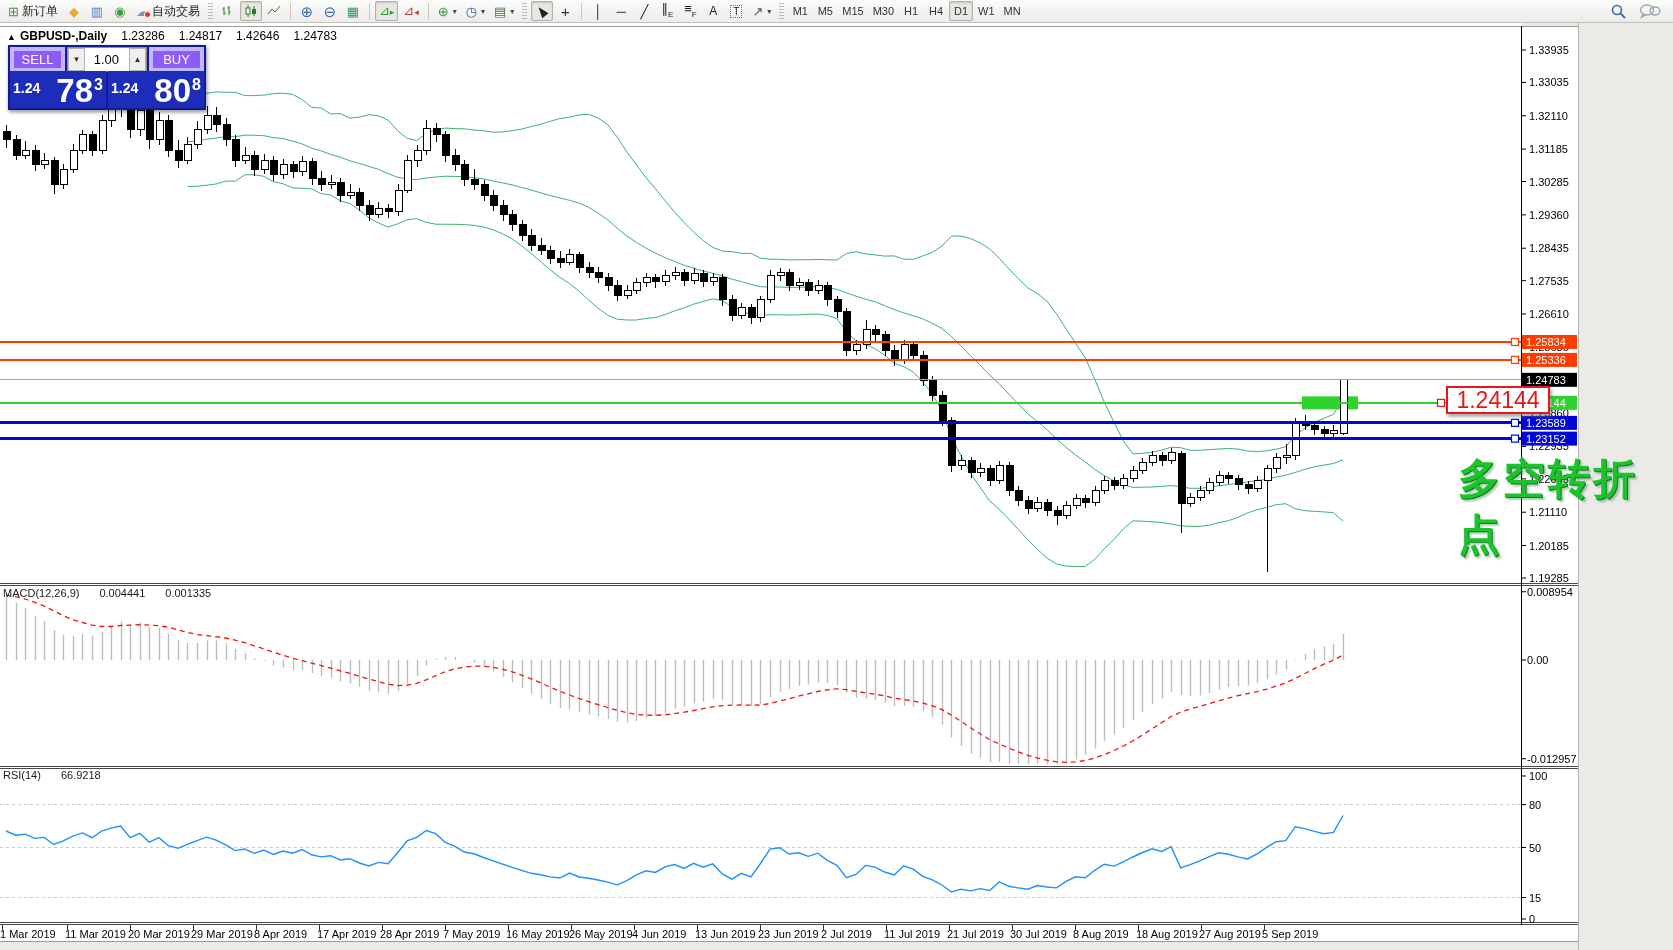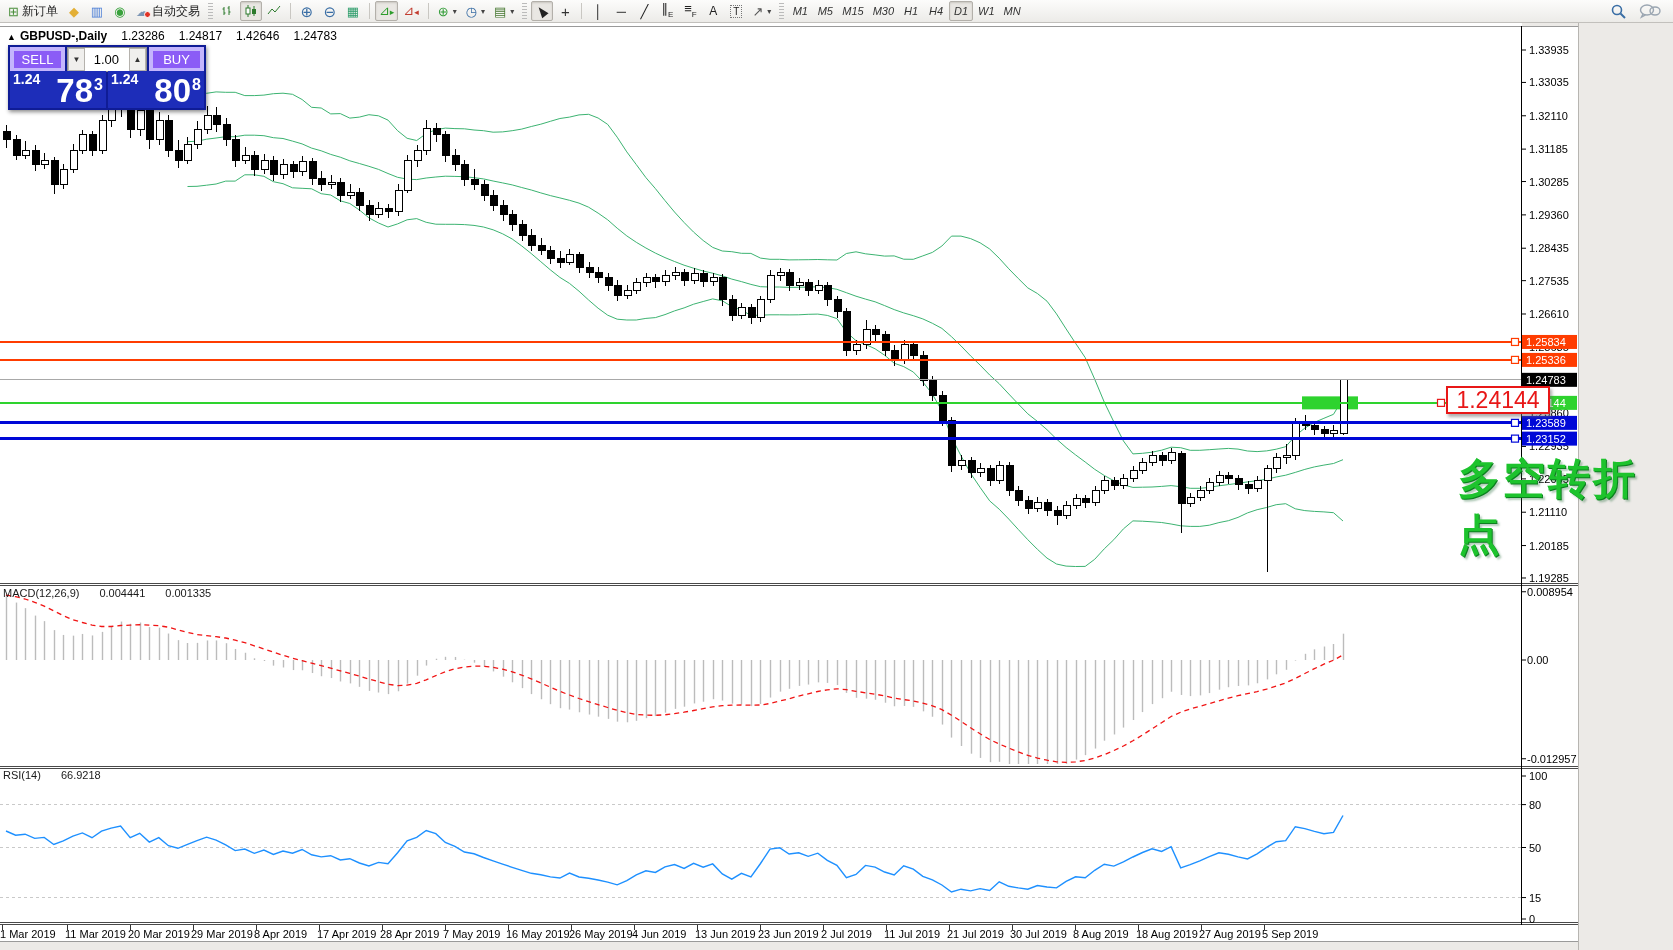--- a/index.html
+++ b/index.html
@@ -20,21 +20,21 @@
     height:20px; min-width:22px; padding:0 3px; display:flex; align-items:center;
     justify-content:center; gap:3px; border:1px solid transparent; border-radius:2px;
     font-size:12px; color:#222; background:transparent; cursor:default;
   }
   .tb-btn.pressed { background:#e9e7e3; border-color:#b3b0aa; box-shadow:inset 0 1px 2px #c9c6c0; }
   .tb-sep { width:1px; height:16px; background:#c9c7c2; margin:0 4px; }
   .tb-grip { width:5px; height:16px; margin:0 3px;
     background:repeating-linear-gradient(#bbb,#bbb 1px,transparent 1px,transparent 3px); }
   .ico { font-size:13px; line-height:13px; display:inline-block; }
   .caret { font-size:8px; color:#444; margin-left:1px; }
-  .tf { font-size:11px; color:#333; min-width:24px;font-style:italic; }
+  .tf { font-size:11px; color:#333; min-width:24px; }
   .cursor-ico { width:0; height:0; border-left:4px solid transparent; border-right:4px solid transparent;
     border-bottom:11px solid #222; transform:rotate(-38deg); }
   .cloud-wrap { position:relative; }
   .cloud-wrap .dot { position:absolute; right:-2px; bottom:0; width:7px; height:7px;
     border-radius:50%; background:#e03224; border:1px solid #fff; }
   .sub { font-size:8px; vertical-align:sub; }
   .t-box { border:1px dotted #777; padding:0 2px; font-size:10px; }
   .tb-right { margin-left:auto; display:flex; gap:12px; padding-right:6px; }
   
   .chart-area { position:absolute; top:23px; left:0; width:1522px; height:919px; background:#fff; }
@@ -55,21 +55,21 @@
   .tp-btn { background:#8b5cf6; color:#fff; border:4px solid #c4b5fd; font-size:13px;
     display:flex; align-items:center; justify-content:center; }
   .vol-spin { display:flex; background:#fff; border:1px solid #8f8f8f; }
   .vol-arrow { width:17px; background:#f0efed; border:1px solid #b5b2ad; font-size:8px;
     color:#333; display:flex; align-items:center; justify-content:center; }
   .vol-value { flex:1; font-size:13px; color:#000; display:flex; align-items:center;
     justify-content:flex-end; padding-right:10px;border-radius:7px; }
   .tp-row2 { display:grid; grid-template-columns:1fr 1fr; gap:2px; }
   .tp-price { background:#1d2db9; color:#fff; display:flex; align-items:flex-end;
     justify-content:center; padding-bottom:2px; }
-  .tp-price .pre { font-size:14px; font-weight:bold; margin-bottom:19px; }
+  .tp-price .pre { font-size:14px; font-weight:bold; margin-bottom:10px; }
   .tp-price .big { font-size:33px; font-weight:bold; line-height:30px; margin-left:16px; }
   .tp-price .pip { font-size:16px; font-weight:bold; margin-left:1px; margin-bottom:12px; }
   
   .annotation { position:absolute; left:1458px; top:451px; z-index:5;
     font-size:42px; font-weight:bold; letter-spacing:3px; color:#1dc32d;
     text-shadow:1px 1px 0 #0c7f1f, 3px 3px 2px rgba(40,110,60,.35); }
   .float-label { position:absolute; left:1446px; top:386px; width:104px; height:28px; z-index:5;
     background:#fff; border:2px solid #e81717; color:#e81717; font-size:23px;
     line-height:24px; text-align:center; box-shadow:2px 3px 3px rgba(110,110,110,.55); }
   svg text { font-family:"Liberation Sans", sans-serif; }

